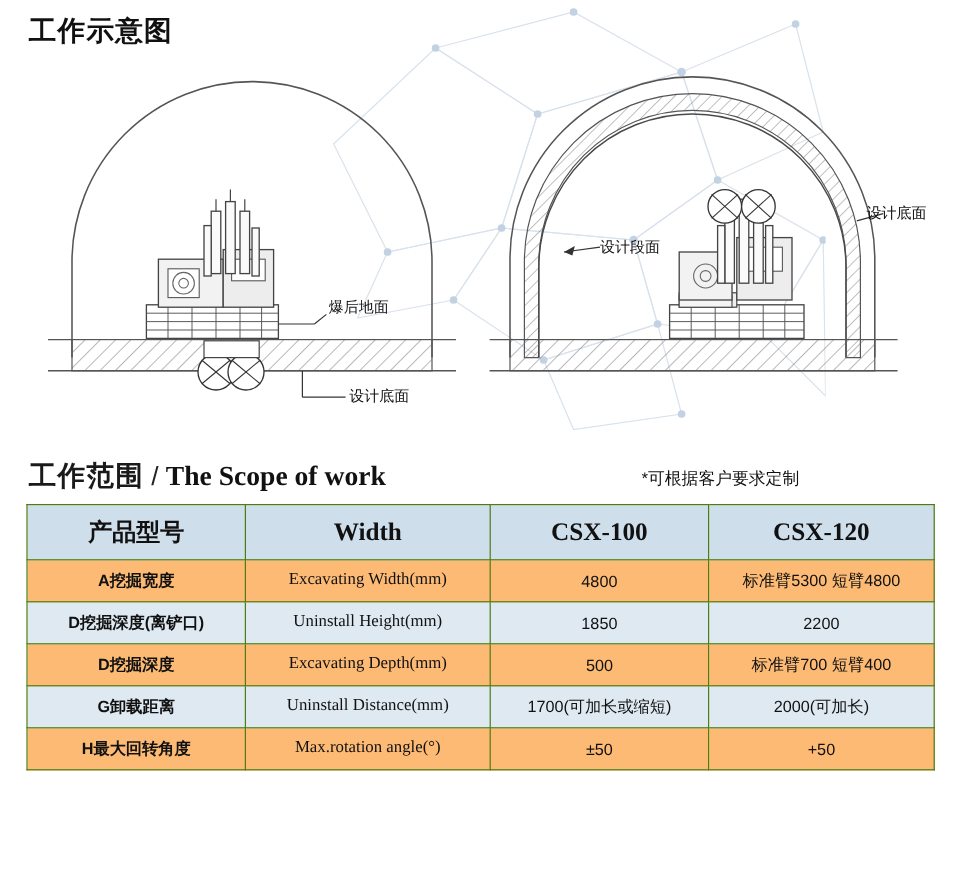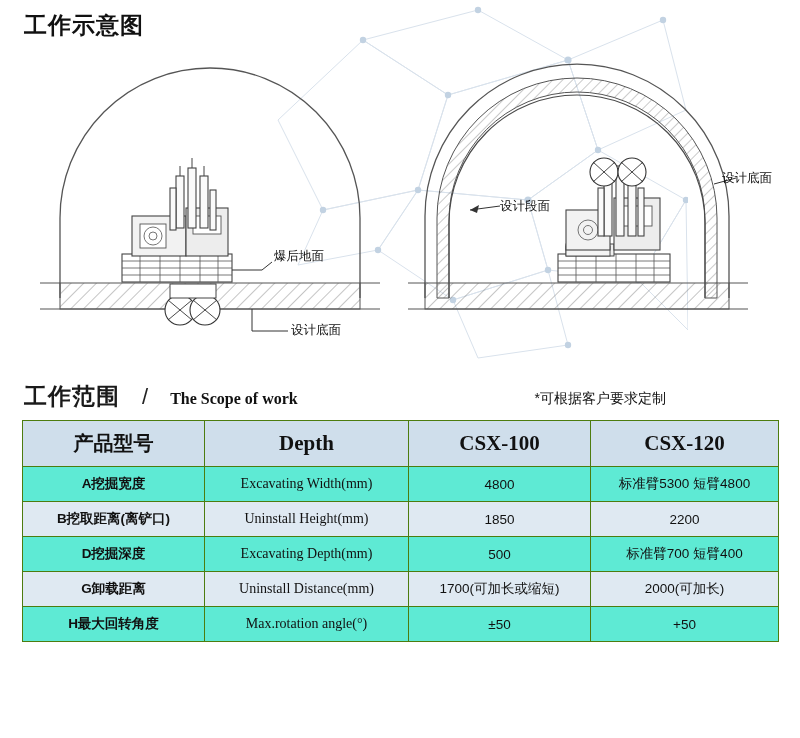--- a/index.html
+++ b/index.html
@@ -44,35 +44,35 @@
     top: 10px;
     z-index: 3;
   }
   .scope-head {
     position: absolute;
     left: 24px;
     top: 381px;
     z-index: 3;
     display: flex;
     align-items: baseline;
-    gap: 22px;
+    gap: 6px;
   }
   .scope-head .cn {
     font-size: 23px;
     font-weight: bold;
     letter-spacing: 1px;
   }
   .scope-head .sep {
     font-size: 22px;
     font-weight: normal;
     color: #222;
   }
   .scope-head .en {
     font-family: "Liberation Serif", serif;
-    font-size: 16px;
+    font-size: 23px;
     font-weight: bold;
     color: #111;
   }
   .custom-note {
     position: absolute;
     right: 22px;
     top: 390px;
     font-size: 14px;
     color: #111;
     z-index: 3;
@@ -118,21 +118,21 @@
     height: 45px;
     font-size: 20px;
     font-weight: bold;
     color: #111;
   }
   .spec-table thead th.en-head {
     font-family: "Liberation Serif", serif;
     font-size: 21px;
   }
   .spec-table tbody td {
-    background: #5eead4;
+    background: #fdba74;
     height: 34px;
     font-size: 13.5px;
     color: #111;
   }
   .spec-table tbody tr:nth-child(even) td {
     background: #dfe9f2;
   }
   .spec-table tbody td.c-label {
     font-weight: bold;
     font-size: 13.5px;
@@ -327,34 +327,34 @@
   <table class="spec-table">
     <colgroup>
       <col class="c0">
         <col class="c1">
         <col class="c2">
         <col class="c3">
     </colgroup>
     <thead>
       <tr>
         <th>产品型号</th>
-        <th class="en-head">Depth</th>
+        <th class="en-head">Width</th>
         <th class="en-head">CSX-100</th>
         <th class="en-head">CSX-120</th>
       </tr>
     </thead>
     <tbody>
       <tr>
         <td class="c-label">A挖掘宽度</td>
         <td class="c-type">Excavating Width(mm)</td>
         <td>4800</td>
         <td>标准臂5300 短臂4800</td>
       </tr>
       <tr>
-        <td class="c-label">B挖取距离(离铲口)</td>
+        <td class="c-label">D挖掘深度(离铲口)</td>
         <td class="c-type">Uninstall Height(mm)</td>
         <td>1850</td>
         <td>2200</td>
       </tr>
       <tr>
         <td class="c-label">D挖掘深度</td>
         <td class="c-type">Excavating Depth(mm)</td>
         <td>500</td>
         <td>标准臂700 短臂400</td>
       </tr>

